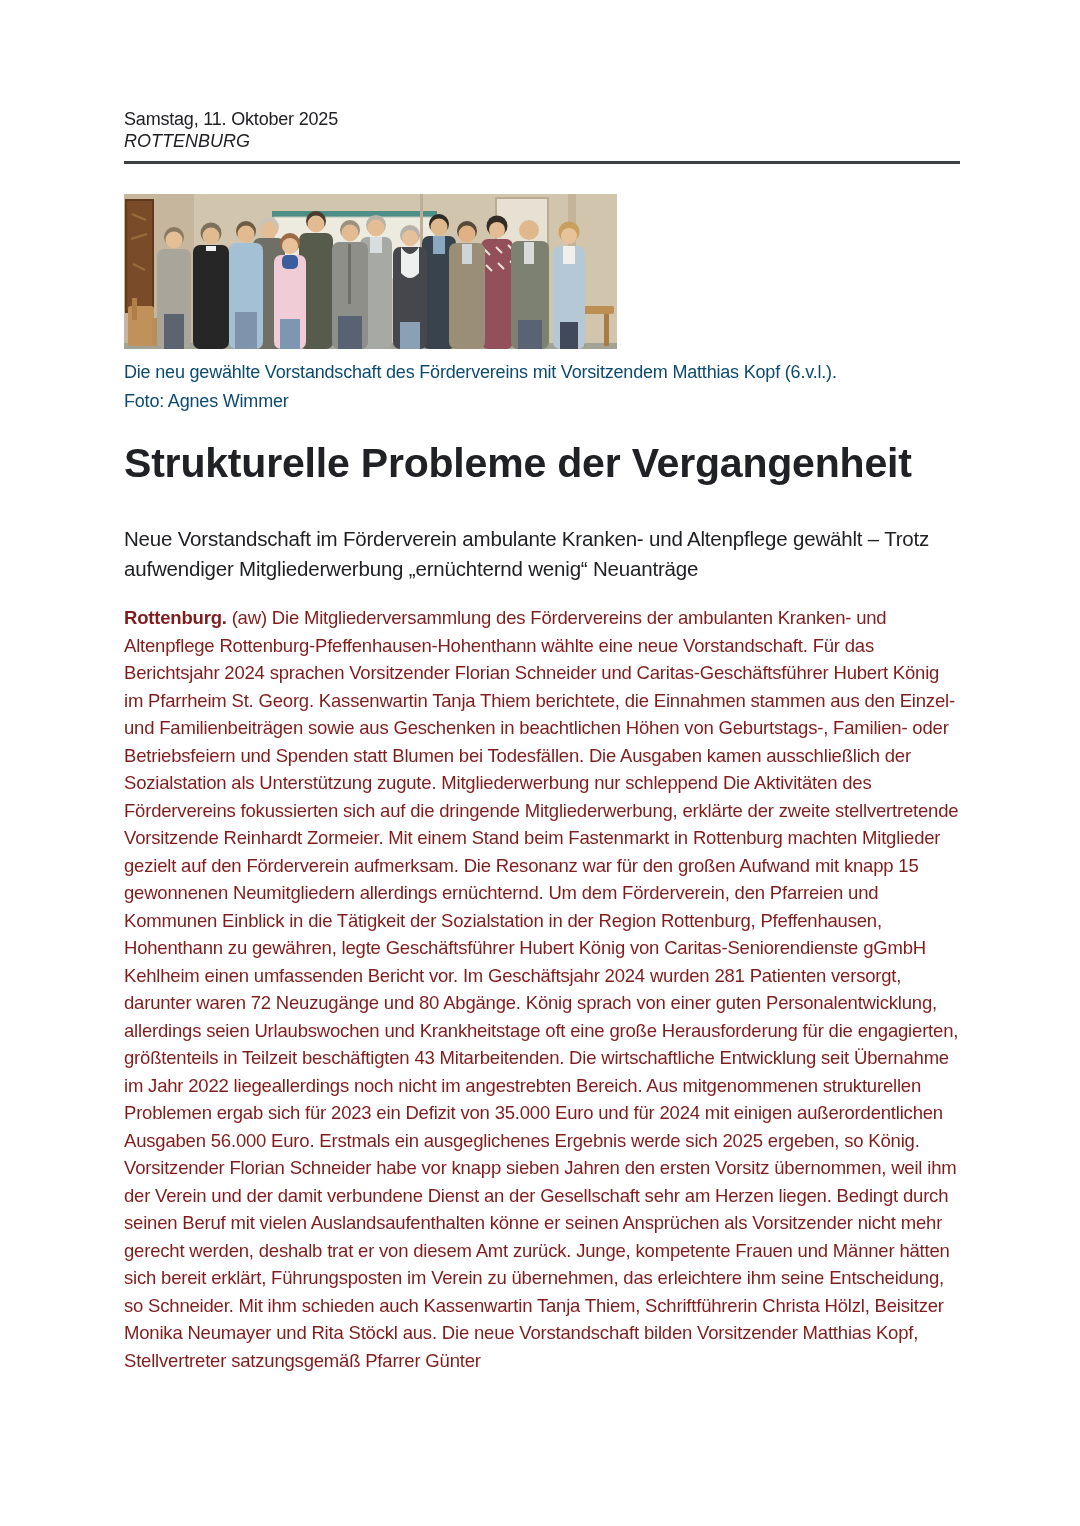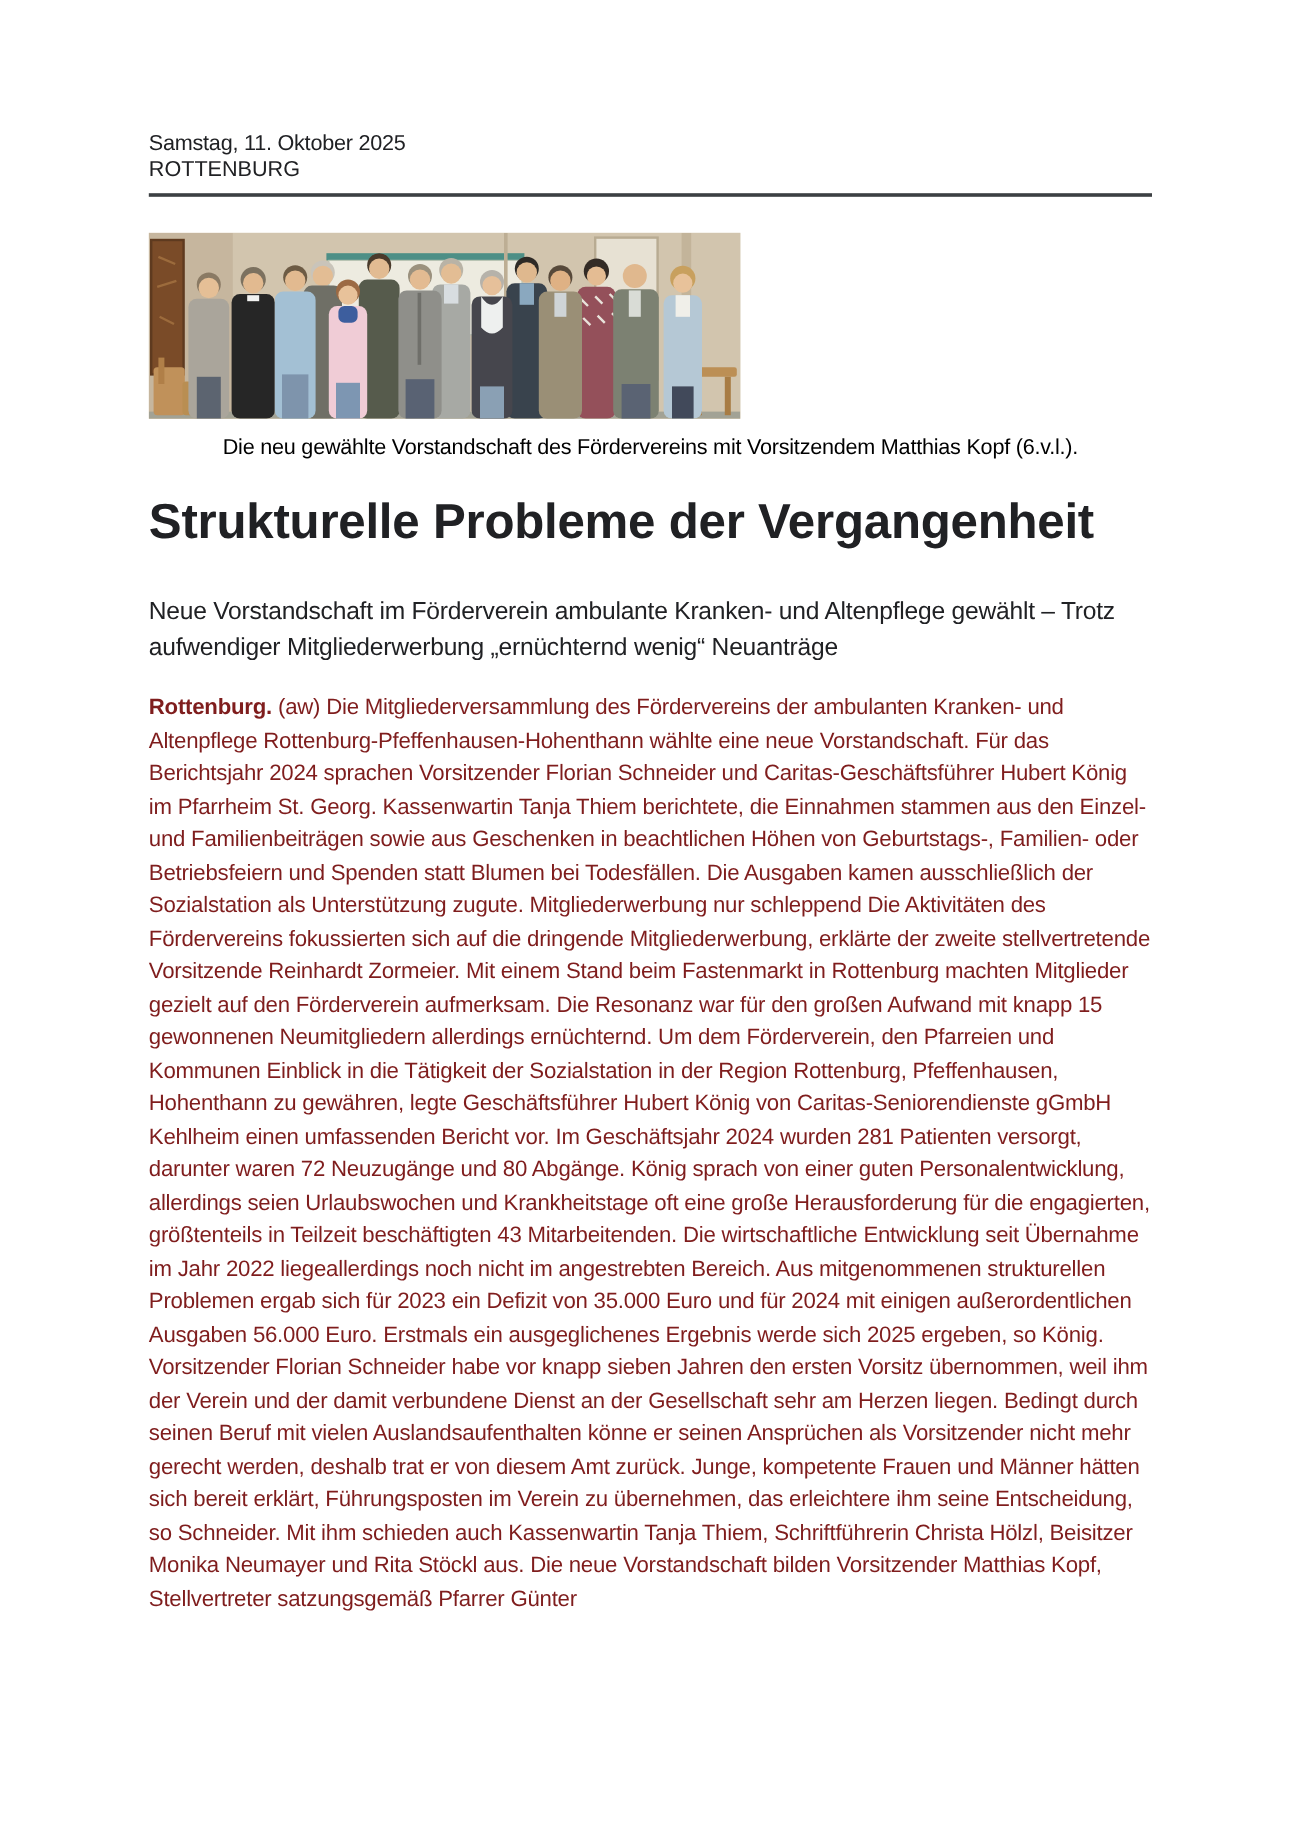--- a/index.html
+++ b/index.html
@@ -21,42 +21,41 @@
   .header-row {
     display: flex;
     justify-content: space-between;
     align-items: baseline;
     padding-top: 108px;
     font-size: 18px;
     line-height: 22px;
     flex-direction: column;
   }
   .header-date { }
-  .header-section { letter-spacing: 0; }
+  .header-section { letter-spacing: 0; font-style: italic; }
   .rule {
     border: none;
     height: 3px;
     background: #3c4043;
     margin: 9px 0 0 0;
   }
   figure { margin: 0; padding: 0; }
   .photo-wrap {
     margin-top: 30px;
     width: 493px;
     height: 155px;
     overflow: hidden;
     background: #cfc2ab;
   }
   .photo-wrap svg { display: block; }
   figcaption {
     margin-top: 9px;
     font-size: 18px;
     line-height: 29px;
-    color: #000000;
-    text-align: center;
+    color: #0c4a6e;
   }
   figcaption span { display: block; }
   h1.headline {
     margin: 30px 0 0 0;
     font-size: 41px;
     line-height: 34px;
     font-weight: 700;
     color: #202124;
   }
   h2.subheadline {
@@ -204,20 +203,21 @@
           <circle cx="445" cy="38" r="10.5" fill="#c8a05e"></circle>
             <circle cx="445" cy="42" r="8" fill="#e8c29a"></circle>
           <rect x="429" y="52" width="32" height="103" rx="7" fill="#b5c8d5"></rect>
           <rect x="439" y="52" width="12" height="18" fill="#f0efe9"></rect>
           <rect x="436" y="128" width="18" height="27" fill="#41495a"></rect>
         </g>
       </svg>
     </div>
     <figcaption>
       <span>Die neu gewählte Vorstandschaft des Fördervereins mit Vorsitzendem Matthias Kopf (6.v.l.).</span>
+      <span>Foto: Agnes Wimmer</span>
     </figcaption>
   </figure>
 
   <h1 class="headline">Strukturelle Probleme der Vergangenheit</h1>
 
   <h2 class="subheadline">Neue Vorstandschaft im Förderverein ambulante Kranken- und Altenpflege gewählt – Trotz aufwendiger Mitgliederwerbung „ernüchternd wenig“ Neuanträge</h2>
 
   <p class="body-text"><strong>Rottenburg.</strong><span> (aw) Die Mitgliederversammlung des Fördervereins der ambulanten Kranken- und Altenpflege Rottenburg-Pfeffenhausen-Hohenthann wählte eine neue Vorstandschaft. Für das Berichtsjahr 2024 sprachen Vorsitzender Florian Schneider und Caritas-Geschäftsführer Hubert König im Pfarrheim St. Georg. Kassenwartin Tanja Thiem berichtete, die Einnahmen stammen aus den Einzel- und Familienbeiträgen sowie aus Geschenken in beachtlichen Höhen von Geburtstags-, Familien- oder Betriebsfeiern und Spenden statt Blumen bei Todesfällen. Die Ausgaben kamen ausschließlich der Sozialstation als Unterstützung zugute. Mitgliederwerbung nur schleppend Die Aktivitäten des Fördervereins fokussierten sich auf die dringende Mitgliederwerbung, erklärte der zweite stellvertretende Vorsitzende Reinhardt Zormeier. Mit einem Stand beim Fastenmarkt in Rottenburg machten Mitglieder gezielt auf den Förderverein aufmerksam. Die Resonanz war für den großen Aufwand mit knapp 15 gewonnenen Neumitgliedern allerdings ernüchternd. Um dem Förderverein, den Pfarreien und Kommunen Einblick in die Tätigkeit der Sozialstation in der Region Rottenburg, Pfeffenhausen, Hohenthann zu gewähren, legte Geschäftsführer Hubert König von Caritas-Seniorendienste gGmbH Kehlheim einen umfassenden Bericht vor. Im Geschäftsjahr 2024 wurden 281 Patienten versorgt, darunter waren 72 Neuzugänge und 80 Abgänge. König sprach von einer guten Personalentwicklung, allerdings seien Urlaubswochen und Krankheitstage oft eine große Herausforderung für die engagierten, größtenteils in Teilzeit beschäftigten 43 Mitarbeitenden. Die wirtschaftliche Entwicklung seit Übernahme im Jahr 2022 liegeallerdings noch nicht im angestrebten Bereich. Aus mitgenommenen strukturellen Problemen ergab sich für 2023 ein Defizit von 35.000 Euro und für 2024 mit einigen außerordentlichen Ausgaben 56.000 Euro. Erstmals ein ausgeglichenes Ergebnis werde sich 2025 ergeben, so König. Vorsitzender Florian Schneider habe vor knapp sieben Jahren den ersten Vorsitz übernommen, weil ihm der Verein und der damit verbundene Dienst an der Gesellschaft sehr am Herzen liegen. Bedingt durch seinen Beruf mit vielen Auslandsaufenthalten könne er seinen Ansprüchen als Vorsitzender nicht mehr gerecht werden, deshalb trat er von diesem Amt zurück. Junge, kompetente Frauen und Männer hätten sich bereit erklärt, Führungsposten im Verein zu übernehmen, das erleichtere ihm seine Entscheidung, so Schneider. Mit ihm schieden auch Kassenwartin Tanja Thiem, Schriftführerin Christa Hölzl, Beisitzer Monika Neumayer und Rita Stöckl aus. Die neue Vorstandschaft bilden Vorsitzender Matthias Kopf, Stellvertreter satzungsgemäß Pfarrer Günter</span></p>
 
 </div>

